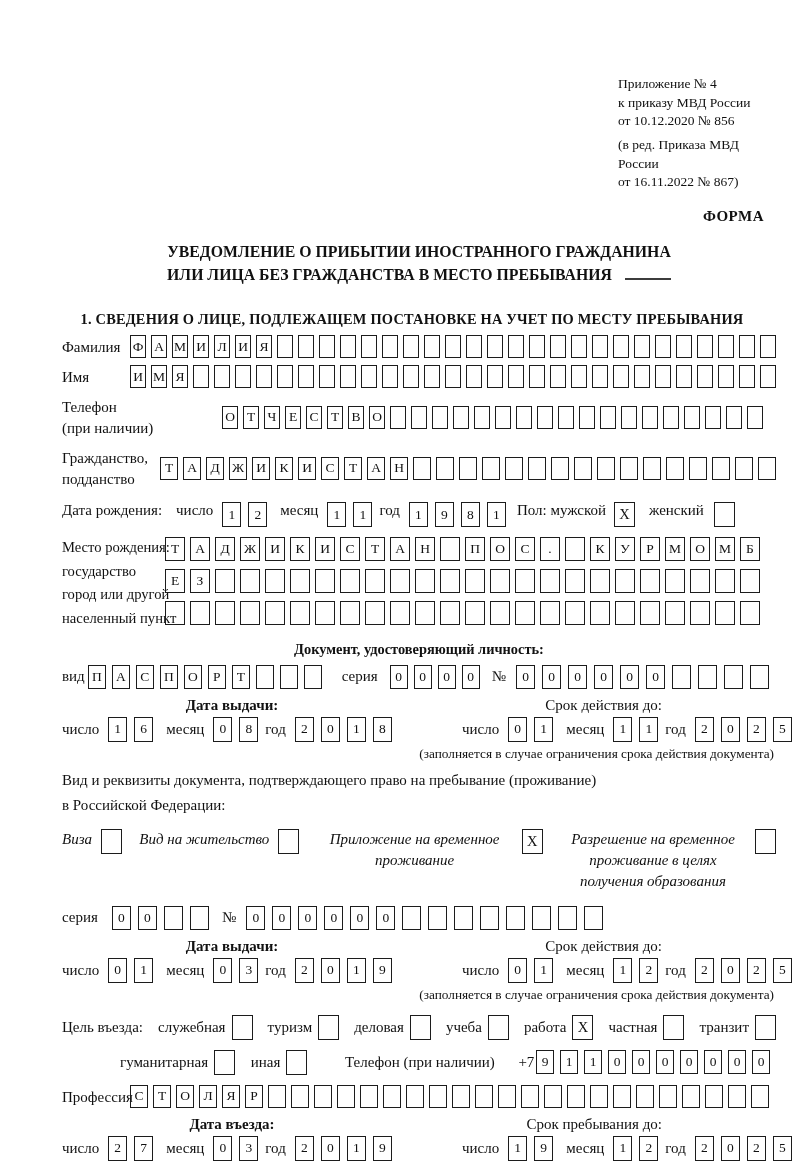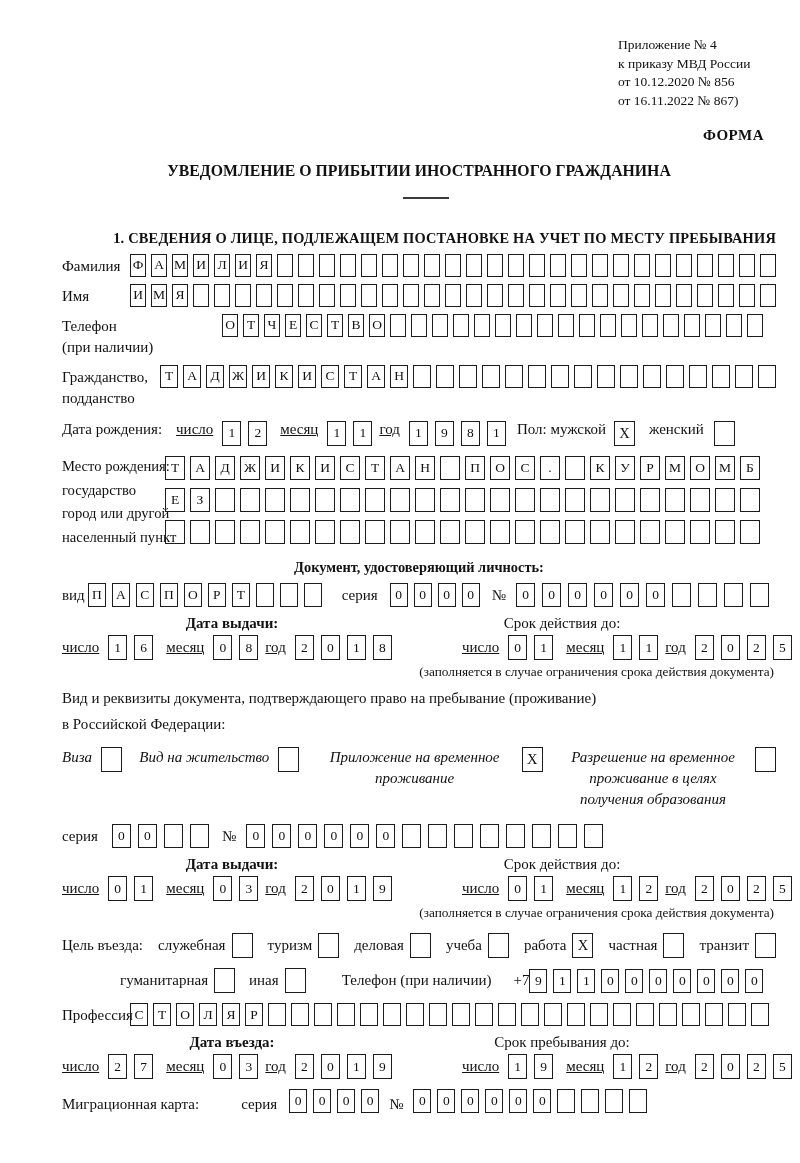--- a/index.html
+++ b/index.html
@@ -1,31 +1,31 @@
 <!DOCTYPE html>
 <html lang="ru"><head>
 <meta charset="utf-8">
 <style>
   html,body{margin:0;padding:0;background:#fff;}
   body{width:800px;height:1163px;overflow:hidden;color:#111;
        font-family:"Liberation Serif","DejaVu Serif",serif;font-size:15px;}
-  .page{box-sizing:border-box;width:800px;height:889px;padding:36px 24px 0 62px;position:relative;}
+  .page{box-sizing:border-box;width:800px;height:889px;padding:50px 24px 0 62px;position:relative;margin-top:25px;}
 
   
   .annex{margin-left:556px;font-size:13.5px;line-height:1.38;}
   .annex .ed{margin-top:5px;}
   .forma{text-align:right;padding-right:12px;margin-top:16px;font-weight:700;font-size:15px;letter-spacing:.5px;}
 
   
   .doc-title{text-align:center;font-weight:700;font-size:15.8px;line-height:1.5;margin-top:15px;}
   .blank{display:inline-block;width:46px;border-bottom:2.5px solid #3c3c3c;margin-left:13px;}
-  .sec1{font-weight:700;font-size:14.4px;text-align:right;margin:24px 0 4px -14px;letter-spacing:.2px;}
-
-  
-  .frow{display:flex;align-items:flex-start;margin-top:7px;}
+  .sec1{font-weight:700;font-size:14.4px;text-align:center;margin:24px 0 4px -14px;letter-spacing:.2px;}
+
+  
+  .frow{display:flex;align-items:center;margin-top:7px;}
   .flabel{flex:none;line-height:1.4;padding-top:2px;white-space:nowrap;}
   .cells{display:flex;flex:none;}
   .cell{box-sizing:border-box;flex:none;width:17px;height:23px;border:1.5px solid #1c1c1c;margin-right:4px;
         display:inline-flex;align-items:center;justify-content:center;font-size:13.5px;}
   .p21 .cell{width:16px;margin-right:5px;}
   .p23 .cell{width:18px;margin-right:5px;}
   .p24 .cell{width:18px;height:24px;margin-right:6px;}
   .p25 .cell{width:20px;height:24px;margin-right:5px;}
   .p26 .cell{width:19px;height:24px;margin-right:7px;}
   .date .cell{width:19px;height:25px;margin-right:7px;}
@@ -37,57 +37,58 @@
   .multi .labels{flex:none;line-height:1.62;white-space:nowrap;}
   .multi .rows{display:flex;flex-direction:column;row-gap:8px;padding-top:1px;}
 
   
   .sub-hdr{text-align:center;font-weight:700;font-size:14.4px;margin-top:10px;}
 
   
   .datepair{margin-top:8px;}
   .dp-titles{display:flex;}
   .dp-t1{box-sizing:border-box;width:400px;padding-right:60px;text-align:center;flex:none;font-weight:bold;}
-  .dp-t2{width:200px;text-align:center;flex:none;}
+  .dp-t2{width:200px;text-align:right;flex:none;}
   .dp-lines{display:flex;margin-top:3px;}
   .dp-left{width:400px;flex:none;display:flex;align-items:center;}
   .dp-right{display:flex;align-items:center;}
-  .dateline-word{margin-right:9px;white-space:nowrap;text-decoration:underline;}
+  .dateline-word{margin-right:9px;white-space:nowrap;}
   .dateline-gap{margin-left:6px;}
   .note-right{text-align:right;font-size:13.3px;margin-top:4px;padding-right:2px;}
 
   
   .opts{display:flex;justify-content:space-between;align-items:flex-start;margin-top:10px;}
   .opt{display:flex;align-items:flex-start;column-gap:9px;}
   .opt .ol{text-align:center;line-height:1.4;font-style:italic;}
   .opt .ol.w190{max-width:196px;}
   .opt .ol.w185{max-width:186px;}
 
   
   .purpose1{display:flex;align-items:center;justify-content:space-between;margin-top:12px;}
   .opt-inline{display:flex;align-items:center;column-gap:6px;white-space:nowrap;}
-  .purpose2{display:flex;align-items:center;margin-top:10px;margin-left:58px;}
+  .purpose2{display:flex;align-items:center;margin-top:10px;margin-left:58px;justify-content:space-between;}
   .wordsp{white-space:nowrap;}
 </style>
 </head>
 <body>
 
 <div class="page">
 
   <div class="annex">
     <div>Приложение № 4</div>
     <div>к приказу МВД России</div>
     <div>от 10.12.2020 № 856</div>
+    <div class="ed">(в ред. Приказа МВД России</div>
     <div>от 16.11.2022 № 867)</div>
   </div>
   <div class="forma">ФОРМА</div>
 
   <div class="doc-title">
     <div>УВЕДОМЛЕНИЕ О ПРИБЫТИИ ИНОСТРАННОГО ГРАЖДАНИНА</div>
-    <div><span class="blank"></span></div>
+    <div><span>ИЛИ ЛИЦА БЕЗ ГРАЖДАНСТВА В МЕСТО ПРЕБЫВАНИЯ</span><span class="blank"></span></div>
   </div>
 
   <div class="sec1">1. СВЕДЕНИЯ О ЛИЦЕ, ПОДЛЕЖАЩЕМ ПОСТАНОВКЕ НА УЧЕТ ПО МЕСТУ ПРЕБЫВАНИЯ</div>
 
   <div class="frow">
     <div class="flabel" style="width:68px">Фамилия</div>
     <div class="cells p21">
         <span class="cell">Ф</span>
         <span class="cell">А</span>
         <span class="cell">М</span>

